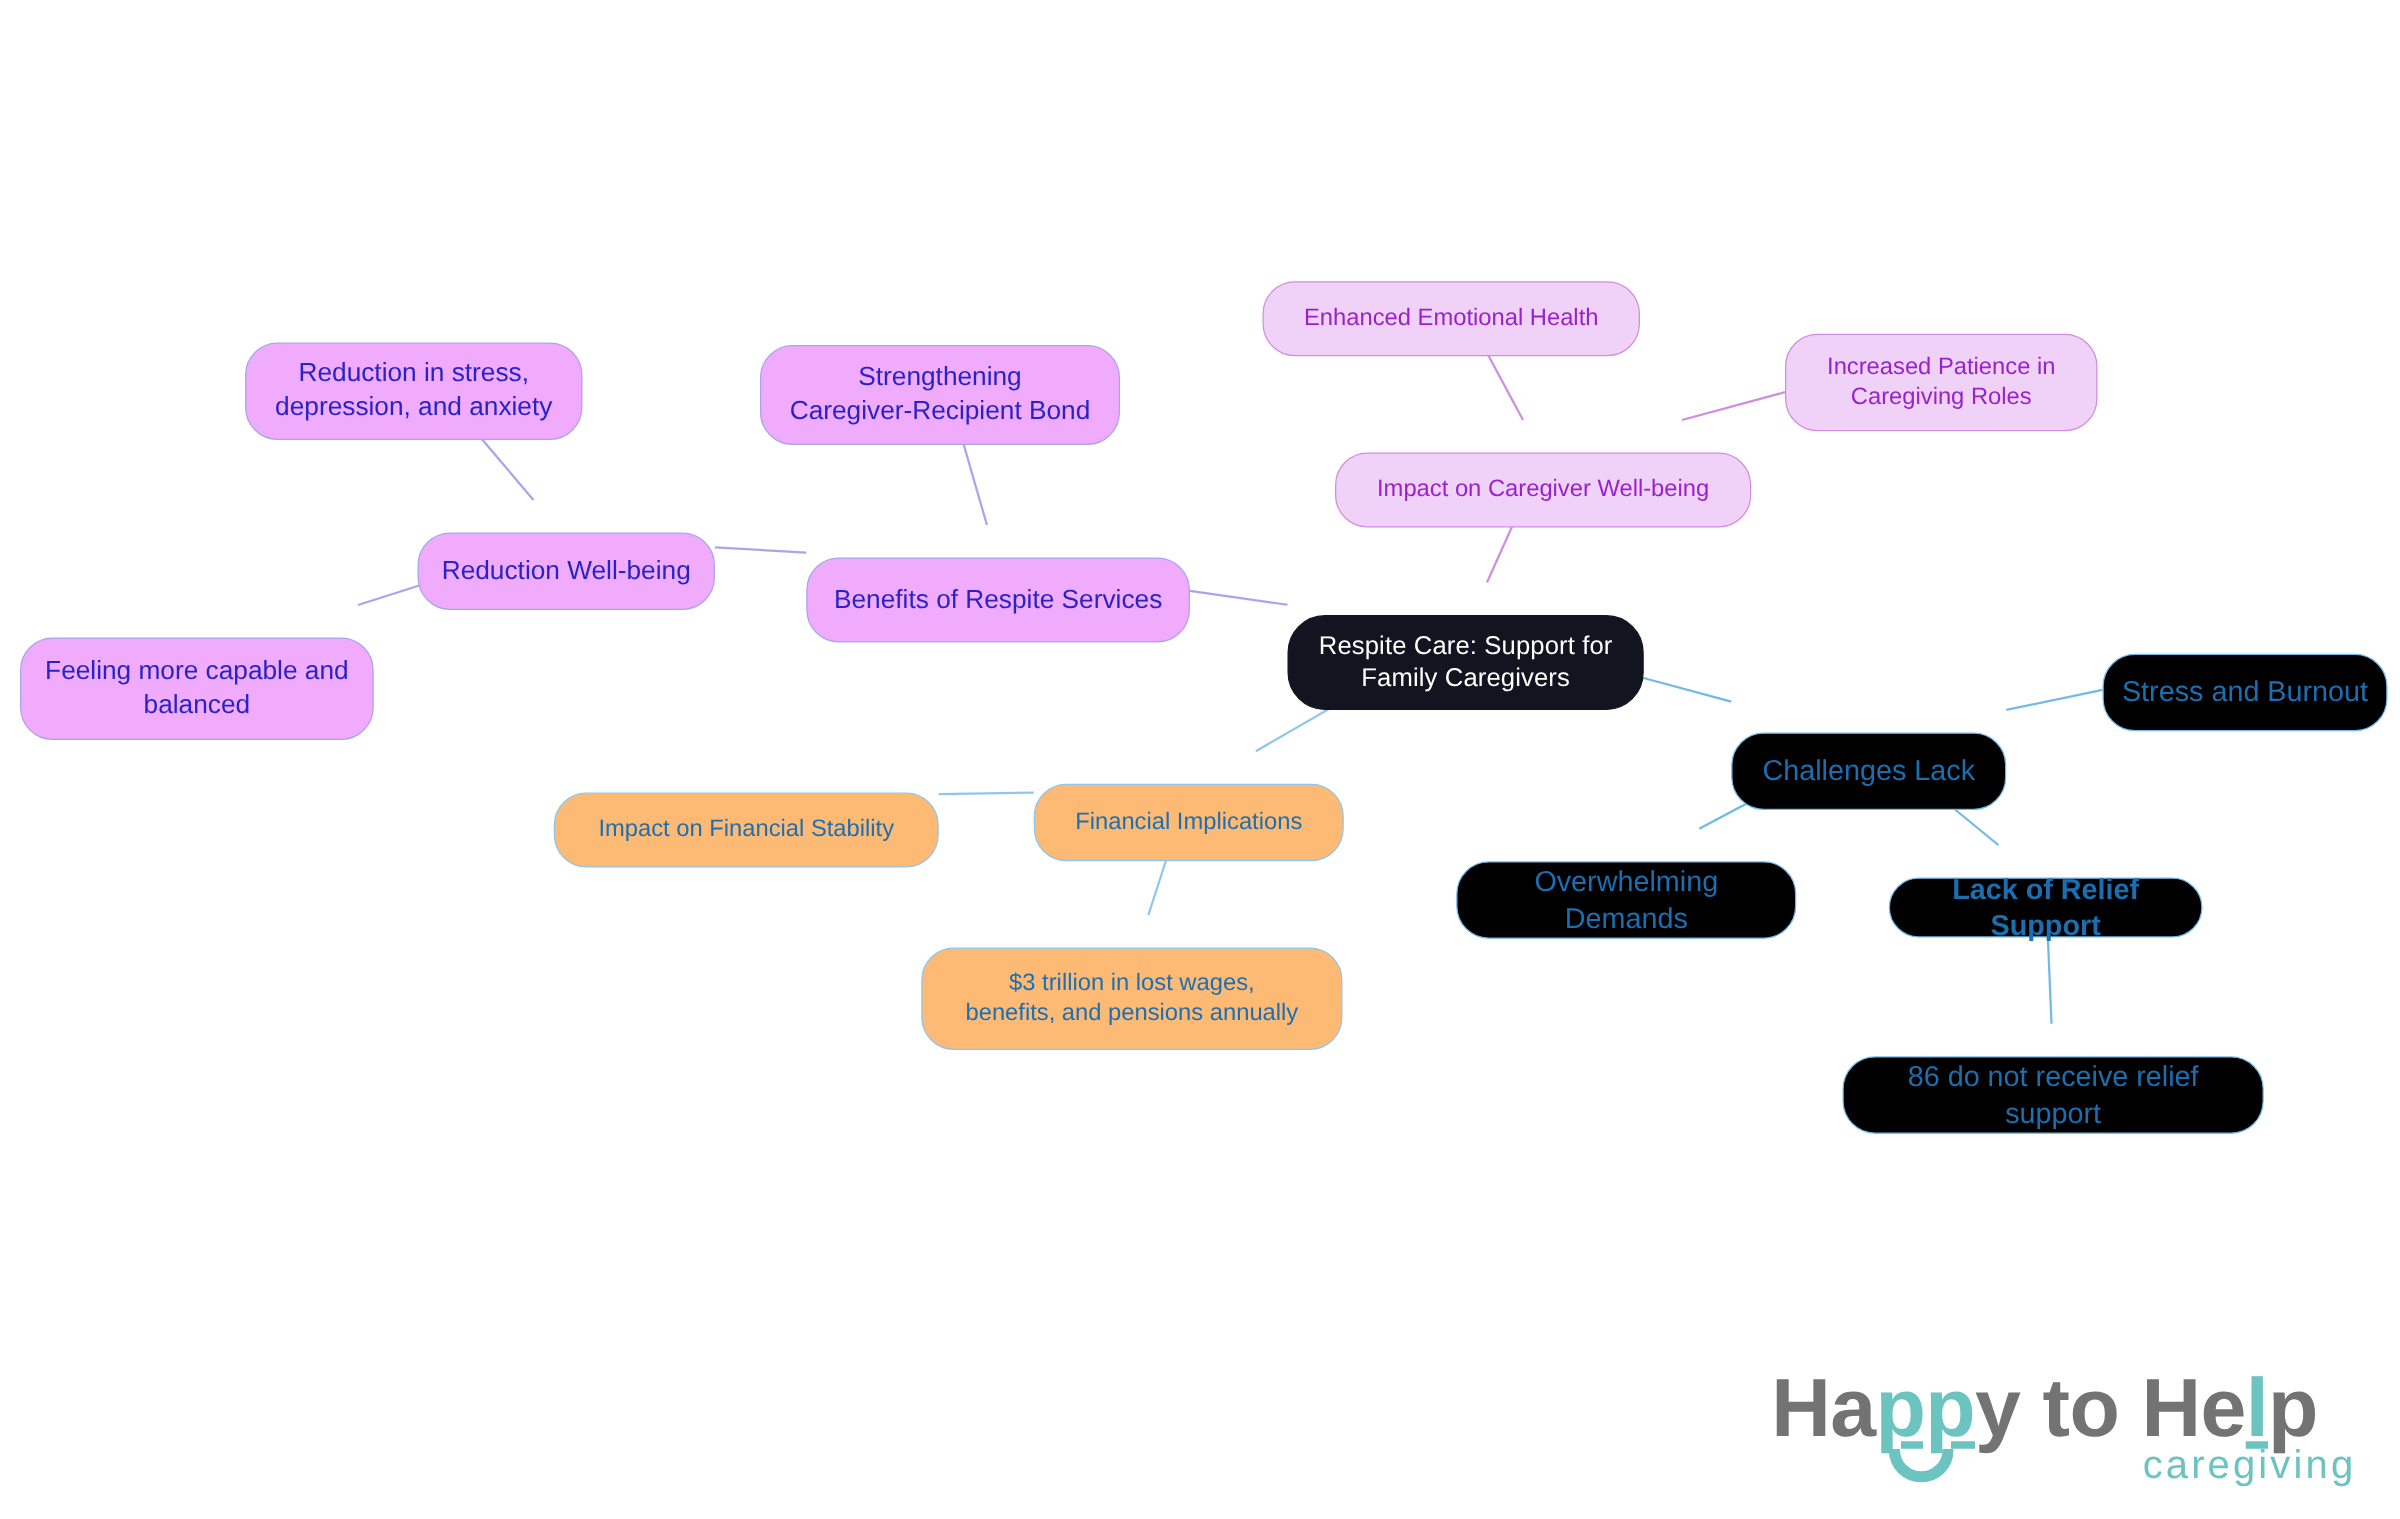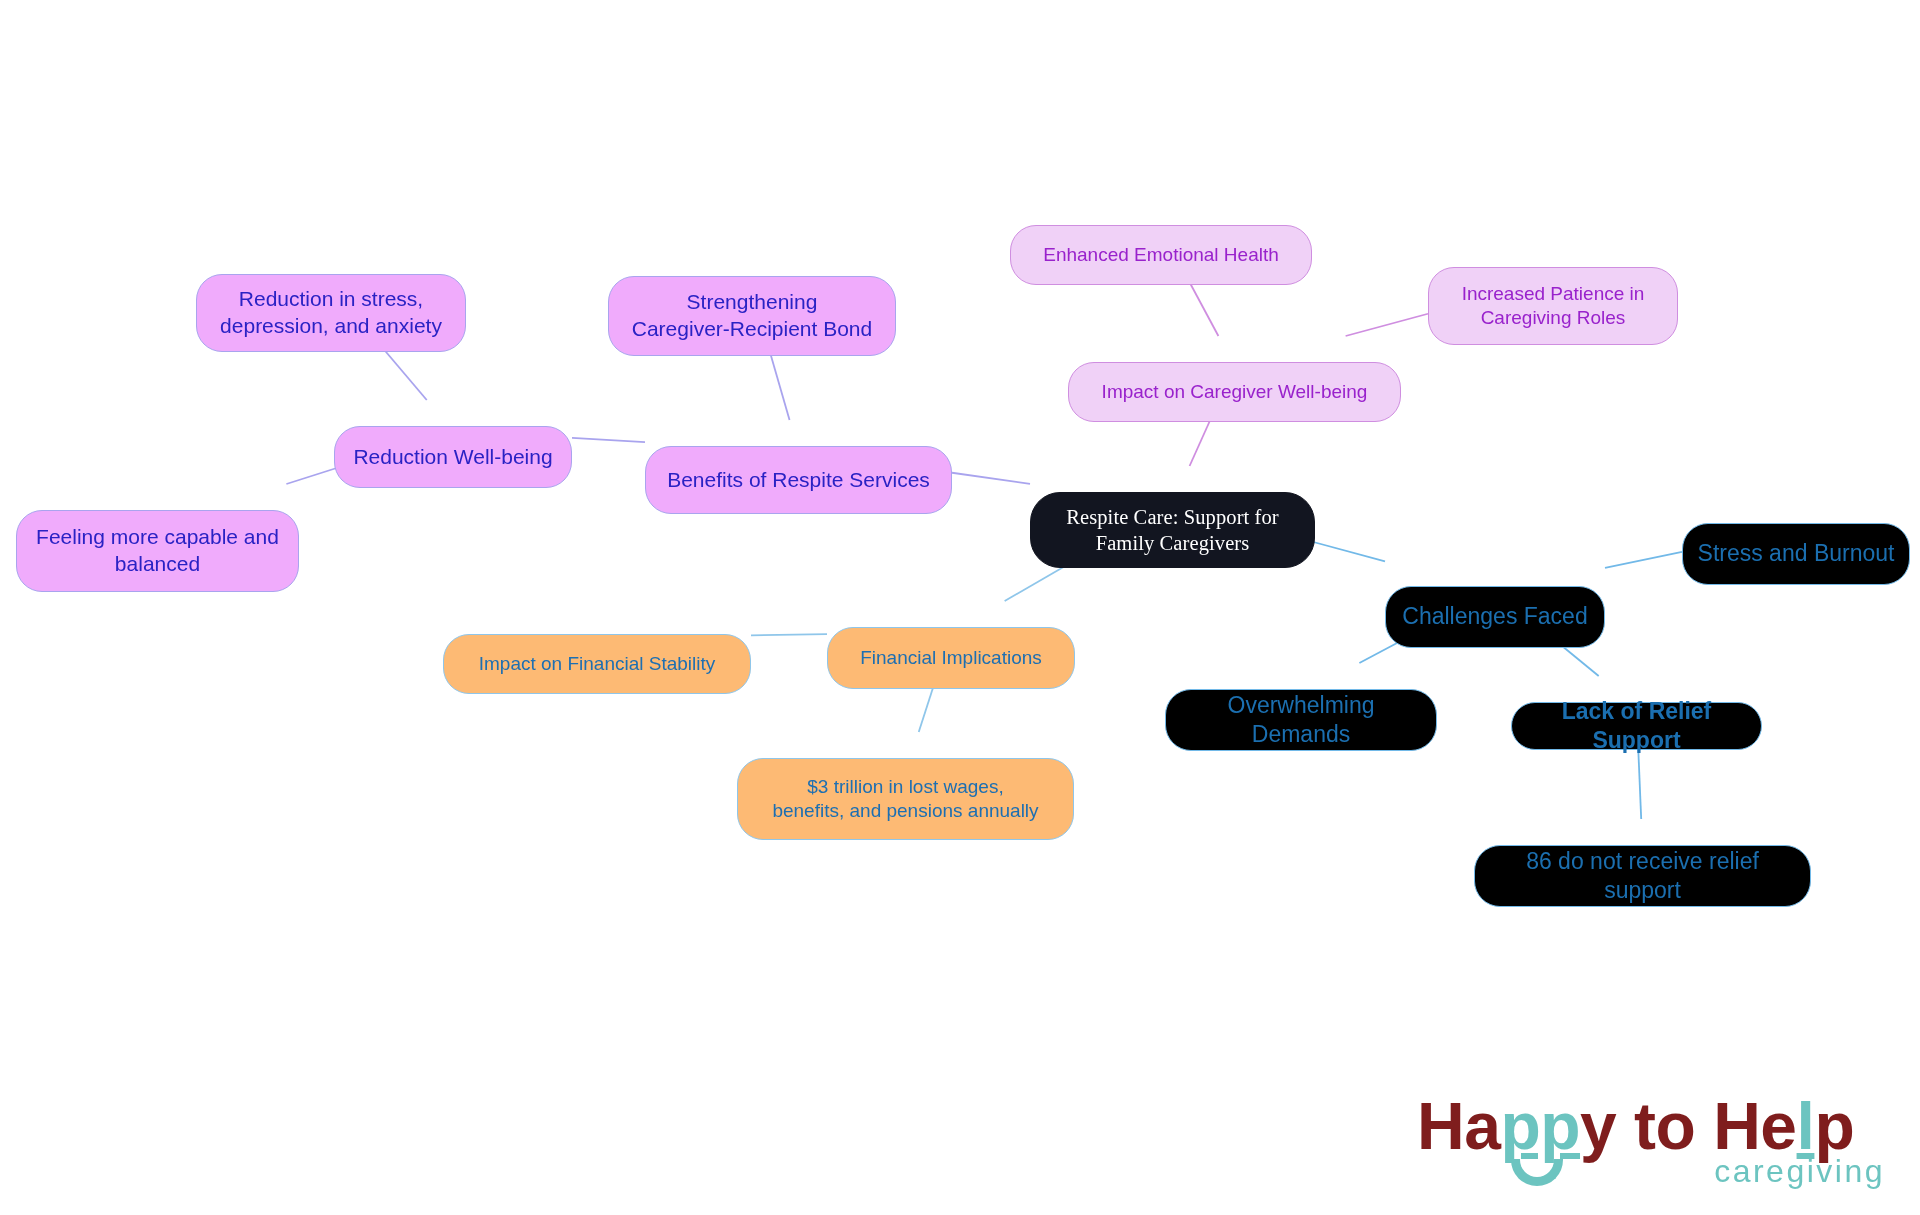--- a/index.html
+++ b/index.html
@@ -43,21 +43,20 @@
     padding: 6px 14px;
     margin-top: 26px;
   }
   .node-root {
     background: #121520;
     border-color: #121520;
     color: #ffffff;
     font-size: 20.5px;
     border-radius: 30px;
     letter-spacing: 0.1px;
-    font-family: Liberation Serif, serif;
   }
   .node-purple {
     background: #f0abfc;
     border-color: #a9a4ee;
     color: #2a22c4;
     font-size: 21px;
   }
   .node-pink {
     background: #f0d1f7;
     border-color: #cf8ee0;
@@ -86,21 +85,21 @@
   }
   .logo-main {
     font-size: 66px;
     font-weight: bold;
     letter-spacing: -0.5px;
     line-height: 1;
     position: absolute;
     left: 0;
     top: 0;
   }
-  .logo-coral { color: #7f1d1d; }
+  .logo-coral { color: #737373; }
   .logo-teal { color: #6cc4c0; text-decoration: underline; }
   .logo-sub {
     position: absolute;
     right: 2px;
     top: 62px;
     font-size: 32px;
     color: #6cc4c0;
     letter-spacing: 2.5px;
     line-height: 1;
   }
@@ -146,21 +145,21 @@
       <div class="node node-purple" style="left: 196px; top: 248px; width: 270px; height: 78px;">Reduction in stress,
 depression, and anxiety</div>
       <div class="node node-purple" style="left: 16px; top: 484px; width: 283px; height: 82px;">Feeling more capable and
 balanced</div>
       <div class="node node-purple" style="left: 608px; top: 250px; width: 288px; height: 80px;">Strengthening
 Caregiver-Recipient Bond</div>
       <div class="node node-pink" style="left: 1068px; top: 336px; width: 333px; height: 60px;">Impact on Caregiver Well-being</div>
       <div class="node node-pink" style="left: 1010px; top: 199px; width: 302px; height: 60px;">Enhanced Emotional Health</div>
       <div class="node node-pink" style="left: 1428px; top: 241px; width: 250px; height: 78px;">Increased Patience in
 Caregiving Roles</div>
-      <div class="node node-blue" style="left: 1385px; top: 560px; width: 220px; height: 62px;">Challenges Faced</div>
+      <div class="node node-blue" style="left: 1385px; top: 560px; width: 220px; height: 62px;">Challenges Lack</div>
       <div class="node node-blue" style="left: 1682px; top: 497px; width: 228px; height: 62px;">Stress and Burnout</div>
       <div class="node node-blue" style="left: 1165px; top: 663px; width: 272px; height: 62px;">Overwhelming Demands</div>
       <div class="node node-blue" style="left: 1511px; top: 676px; width: 251px; height: 48px; font-weight: bold;">Lack of Relief Support</div>
       <div class="node node-blue" style="left: 1474px; top: 819px; width: 337px; height: 62px;">86 do not receive relief support</div>
       <div class="node node-blue-light" style="left: 827px; top: 601px; width: 248px; height: 62px;">Financial Implications</div>
       <div class="node node-blue-light" style="left: 443px; top: 608px; width: 308px; height: 60px;">Impact on Financial Stability</div>
       <div class="node node-blue-light" style="left: 737px; top: 732px; width: 337px; height: 82px;">$3 trillion in lost wages,
 benefits, and pensions annually</div>
     </div>
 

